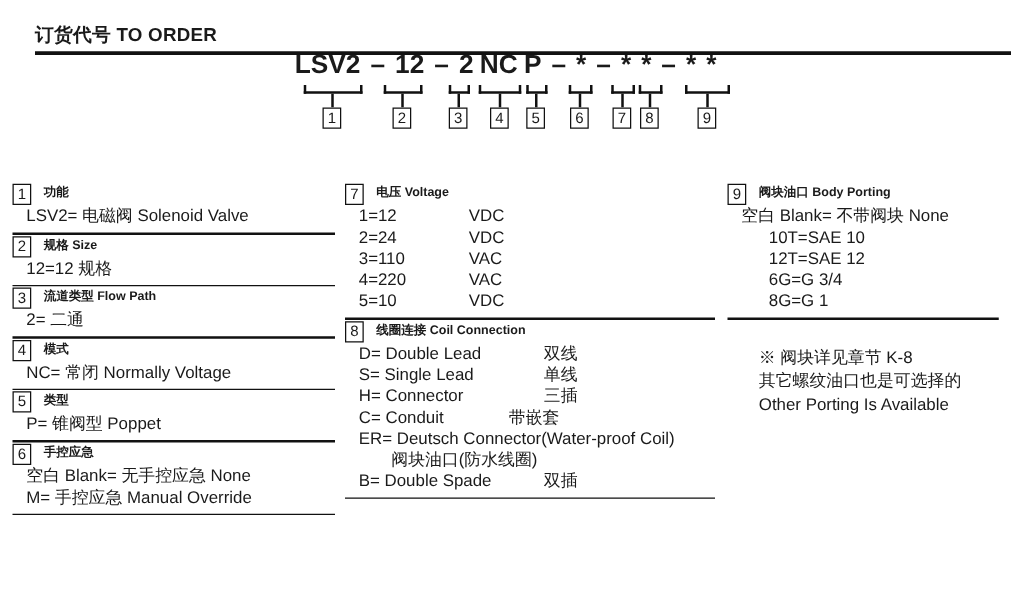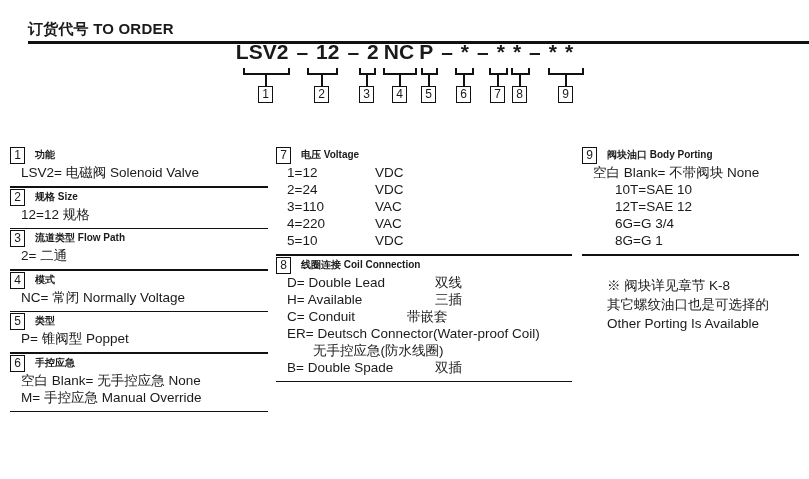--- a/index.html
+++ b/index.html
@@ -313,32 +313,36 @@
     <div class="sec-head">
       <div class="sec-num">8</div>
       <div class="sec-title">线圈连接 Coil Connection</div>
     </div>
     <div class="sec-body">
       <div class="coil-row">
         <span class="c-en">D= Double Lead</span>
         <span class="c-cn">双线</span>
       </div>
       <div class="coil-row">
-        <span class="c-en">H= Available</span>
+        <span class="c-en">S= Single Lead</span>
+        <span class="c-cn">单线</span>
+      </div>
+      <div class="coil-row">
+        <span class="c-en">H= Connector</span>
         <span class="c-cn">三插</span>
       </div>
       <div class="coil-row">
         <span class="c-en" style="width:120px">C= Conduit</span>
         <span class="c-cn">带嵌套</span>
       </div>
       <div class="coil-row wide">
         <span class="c-en">ER= Deutsch Connector(Water-proof Coil)</span>
       </div>
       <div class="coil-row wide">
-        <span class="c-en" style="padding-left:26px">无手控应急(防水线圈)</span>
+        <span class="c-en" style="padding-left:26px">阀块油口(防水线圈)</span>
       </div>
       <div class="coil-row">
         <span class="c-en">B= Double Spade</span>
         <span class="c-cn">双插</span>
       </div>
     </div>
     <div class="divider div-mid"></div>
   </div>
 
 </div>

